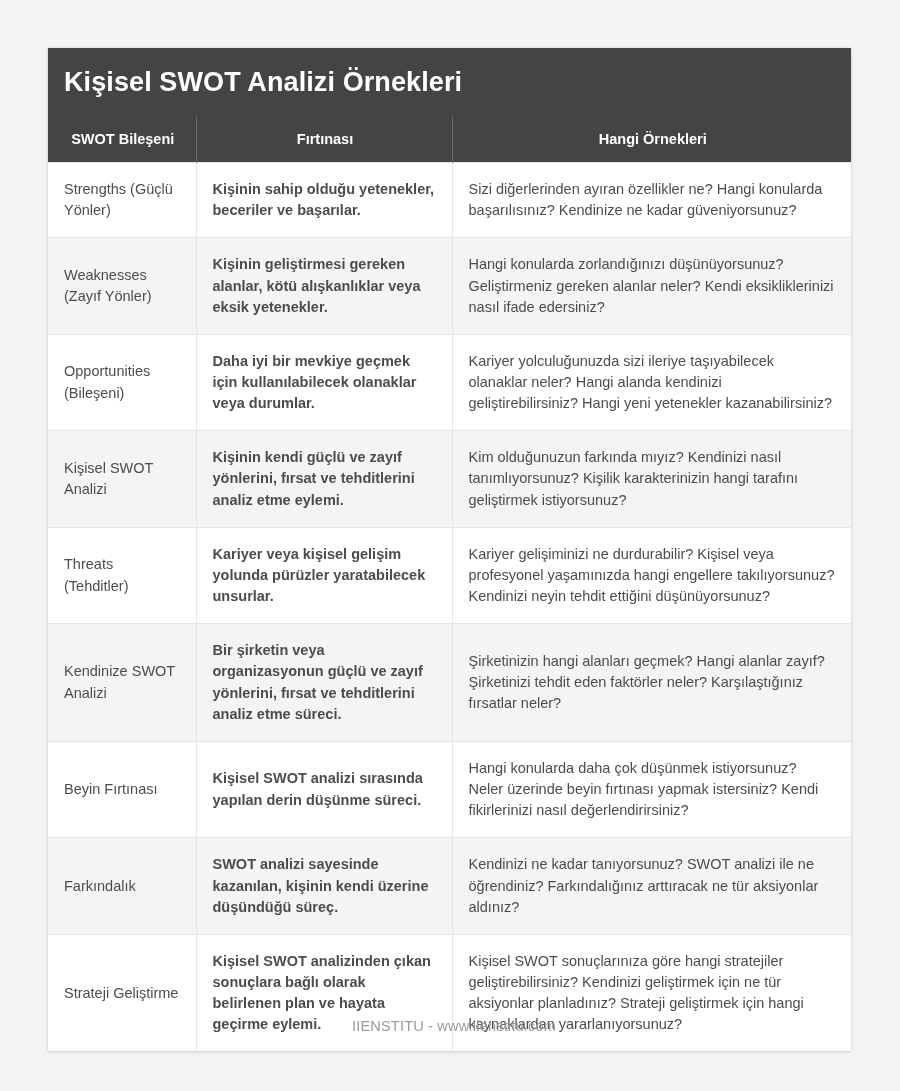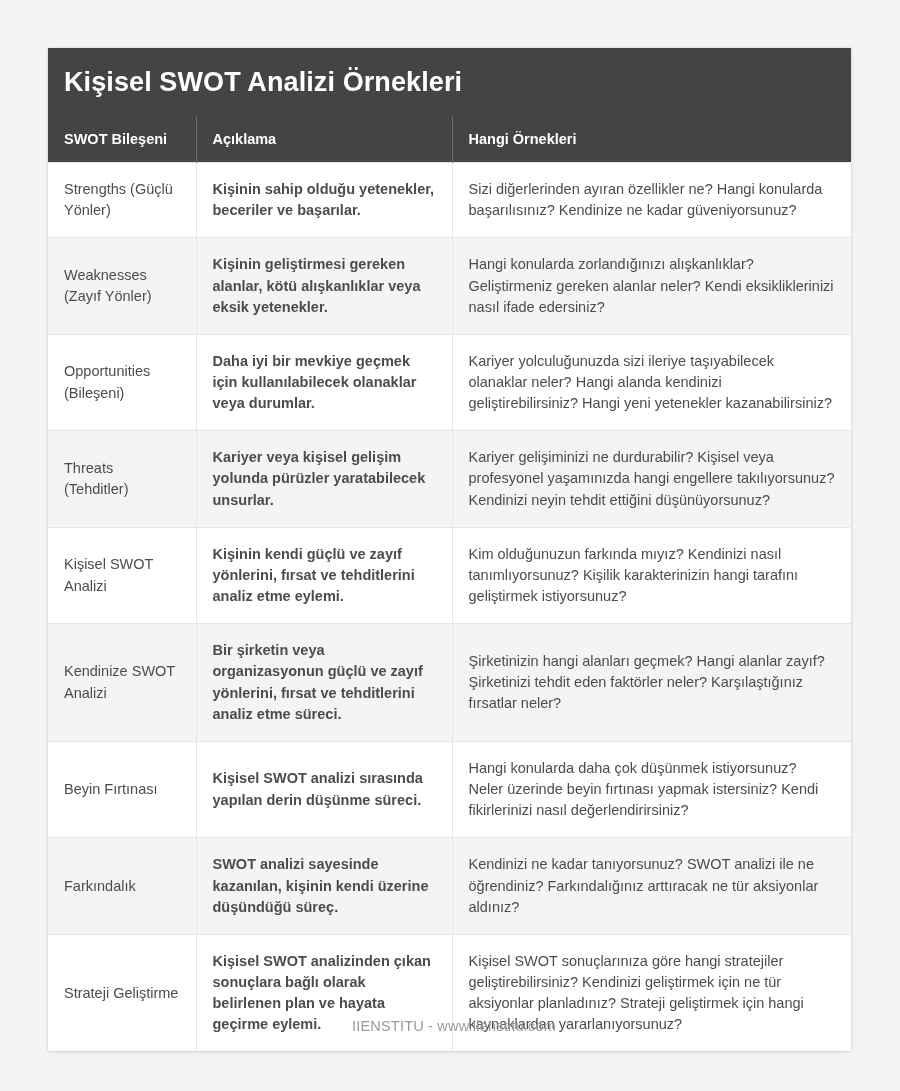--- a/index.html
+++ b/index.html
@@ -45,21 +45,21 @@
     border-collapse: collapse;
     width: 100%;
     table-layout: fixed;
   }
 
   table.swot thead th {
     background: #444444;
     color: #ffffff;
     font-size: 14.5px;
     font-weight: bold;
-    text-align: left;
+    text-align: center;
     padding: 14px 14px 14px 16px;
     border-left: 1px solid #6d6d6d;
     vertical-align: middle;
     line-height: 1.2;
   }
   table.swot thead th:first-child {
     border-left: none;
   }
 
   table.swot tbody td {
@@ -113,49 +113,49 @@
 
     <table class="swot">
       <colgroup>
         <col class="col-component">
         <col class="col-description">
         <col class="col-questions">
       </colgroup>
       <thead>
         <tr>
           <th>SWOT Bileşeni</th>
-          <th>Açıklama</th>
+          <th>Fırtınası</th>
           <th>Hangi Örnekleri</th>
         </tr>
       </thead>
       <tbody>
         <tr>
           <td class="cell-component">Strengths (Güçlü Yönler)</td>
           <td class="cell-desc">Kişinin sahip olduğu yetenekler, beceriler ve başarılar.</td>
           <td class="cell-q">Sizi diğerlerinden ayıran özellikler ne? Hangi konularda başarılısınız? Kendinize ne kadar güveniyorsunuz?</td>
         </tr>
         <tr>
           <td class="cell-component">Weaknesses (Zayıf Yönler)</td>
           <td class="cell-desc">Kişinin geliştirmesi gereken alanlar, kötü alışkanlıklar veya eksik yetenekler.</td>
-          <td class="cell-q">Hangi konularda zorlandığınızı alışkanlıklar? Geliştirmeniz gereken alanlar neler? Kendi eksikliklerinizi nasıl ifade edersiniz?</td>
+          <td class="cell-q">Hangi konularda zorlandığınızı düşünüyorsunuz? Geliştirmeniz gereken alanlar neler? Kendi eksikliklerinizi nasıl ifade edersiniz?</td>
         </tr>
         <tr>
           <td class="cell-component">Opportunities (Bileşeni)</td>
           <td class="cell-desc">Daha iyi bir mevkiye geçmek için kullanılabilecek olanaklar veya durumlar.</td>
           <td class="cell-q">Kariyer yolculuğunuzda sizi ileriye taşıyabilecek olanaklar neler? Hangi alanda kendinizi geliştirebilirsiniz? Hangi yeni yetenekler kazanabilirsiniz?</td>
         </tr>
         <tr>
+          <td class="cell-component">Kişisel SWOT Analizi</td>
+          <td class="cell-desc">Kişinin kendi güçlü ve zayıf yönlerini, fırsat ve tehditlerini analiz etme eylemi.</td>
+          <td class="cell-q">Kim olduğunuzun farkında mıyız? Kendinizi nasıl tanımlıyorsunuz? Kişilik karakterinizin hangi tarafını geliştirmek istiyorsunuz?</td>
+        </tr>
+        <tr>
           <td class="cell-component">Threats (Tehditler)</td>
           <td class="cell-desc">Kariyer veya kişisel gelişim yolunda pürüzler yaratabilecek unsurlar.</td>
           <td class="cell-q">Kariyer gelişiminizi ne durdurabilir? Kişisel veya profesyonel yaşamınızda hangi engellere takılıyorsunuz? Kendinizi neyin tehdit ettiğini düşünüyorsunuz?</td>
-        </tr>
-        <tr>
-          <td class="cell-component">Kişisel SWOT Analizi</td>
-          <td class="cell-desc">Kişinin kendi güçlü ve zayıf yönlerini, fırsat ve tehditlerini analiz etme eylemi.</td>
-          <td class="cell-q">Kim olduğunuzun farkında mıyız? Kendinizi nasıl tanımlıyorsunuz? Kişilik karakterinizin hangi tarafını geliştirmek istiyorsunuz?</td>
         </tr>
         <tr>
           <td class="cell-component">Kendinize SWOT Analizi</td>
           <td class="cell-desc">Bir şirketin veya organizasyonun güçlü ve zayıf yönlerini, fırsat ve tehditlerini analiz etme süreci.</td>
           <td class="cell-q">Şirketinizin hangi alanları geçmek? Hangi alanlar zayıf? Şirketinizi tehdit eden faktörler neler? Karşılaştığınız fırsatlar neler?</td>
         </tr>
         <tr>
           <td class="cell-component">Beyin Fırtınası</td>
           <td class="cell-desc">Kişisel SWOT analizi sırasında yapılan derin düşünme süreci.</td>
           <td class="cell-q">Hangi konularda daha çok düşünmek istiyorsunuz? Neler üzerinde beyin fırtınası yapmak istersiniz? Kendi fikirlerinizi nasıl değerlendirirsiniz?</td>

